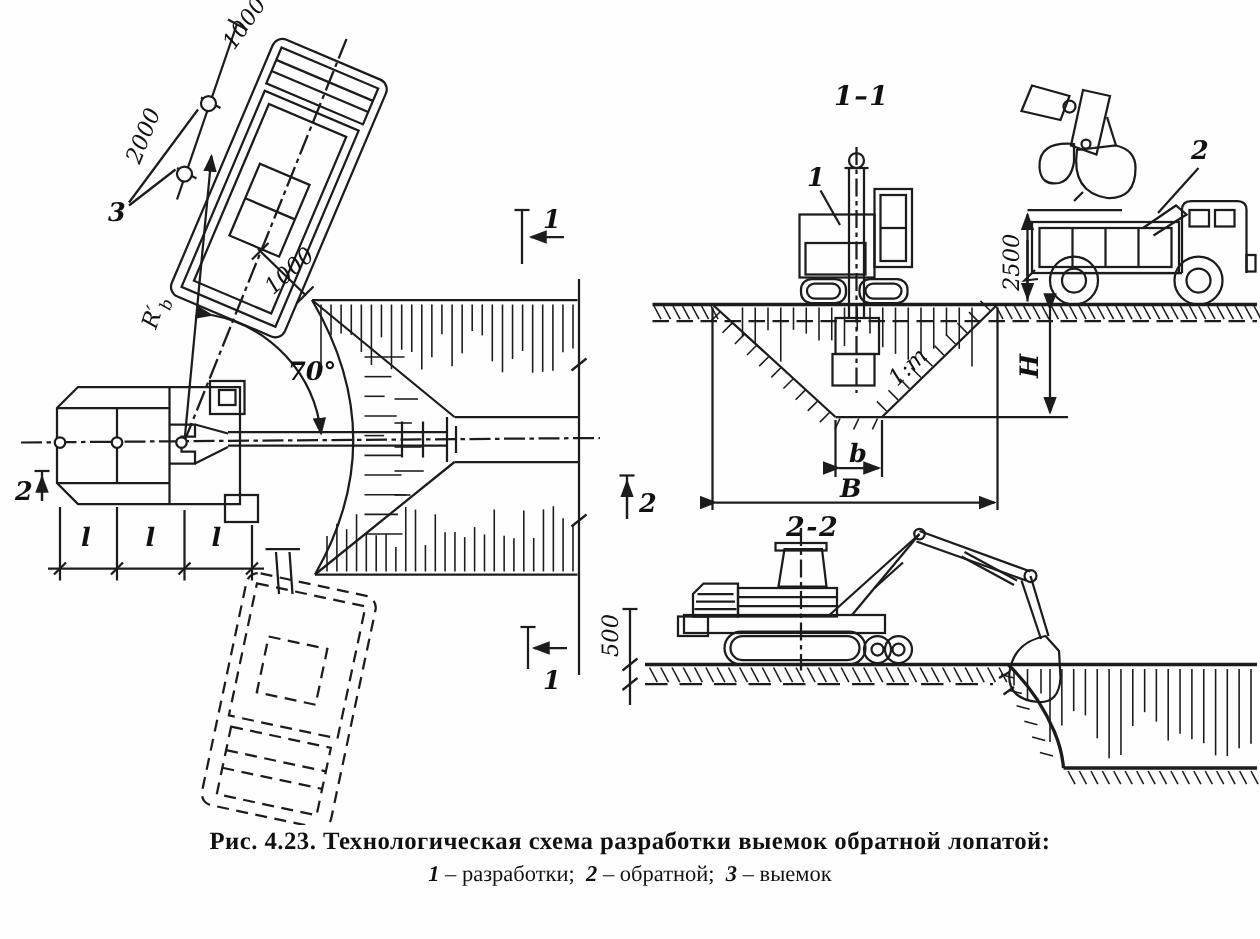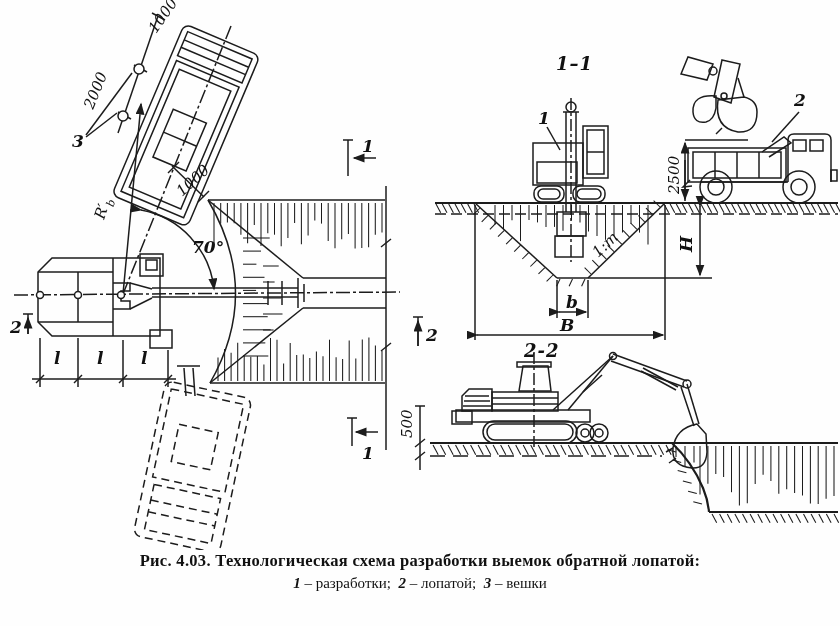--- a/index.html
+++ b/index.html
@@ -557,16 +557,16 @@
     <line x1="160" y1="520" x2="228" y2="520"></line>
   </g>
   <g stroke-width="1.6">
     <line x1="184" y1="368" x2="186" y2="396"></line>
     <line x1="193" y1="368" x2="195" y2="396"></line>
     <line x1="177" y1="366" x2="200" y2="366"></line>
   </g>
 </svg>
 
 <div class="caption">
-  <div class="cap1">Рис. 4.03. Технологическая схема разработки выемок обратной лопатой:</div>
-  <div class="cap2"><span class="num">1</span><span> – разработки;  </span><span class="num">2</span><span> – лопатой;  </span><span class="num">3</span><span> – вешки</span></div>
+  <div class="cap1">Рис. 4.23. Технологическая схема разработки выемок обратной лопатой:</div>
+  <div class="cap2"><span class="num">1</span><span> – разработки;  </span><span class="num">2</span><span> – обратной;  </span><span class="num">3</span><span> – выемок</span></div>
 </div>
 </div>
 
 </body></html>

